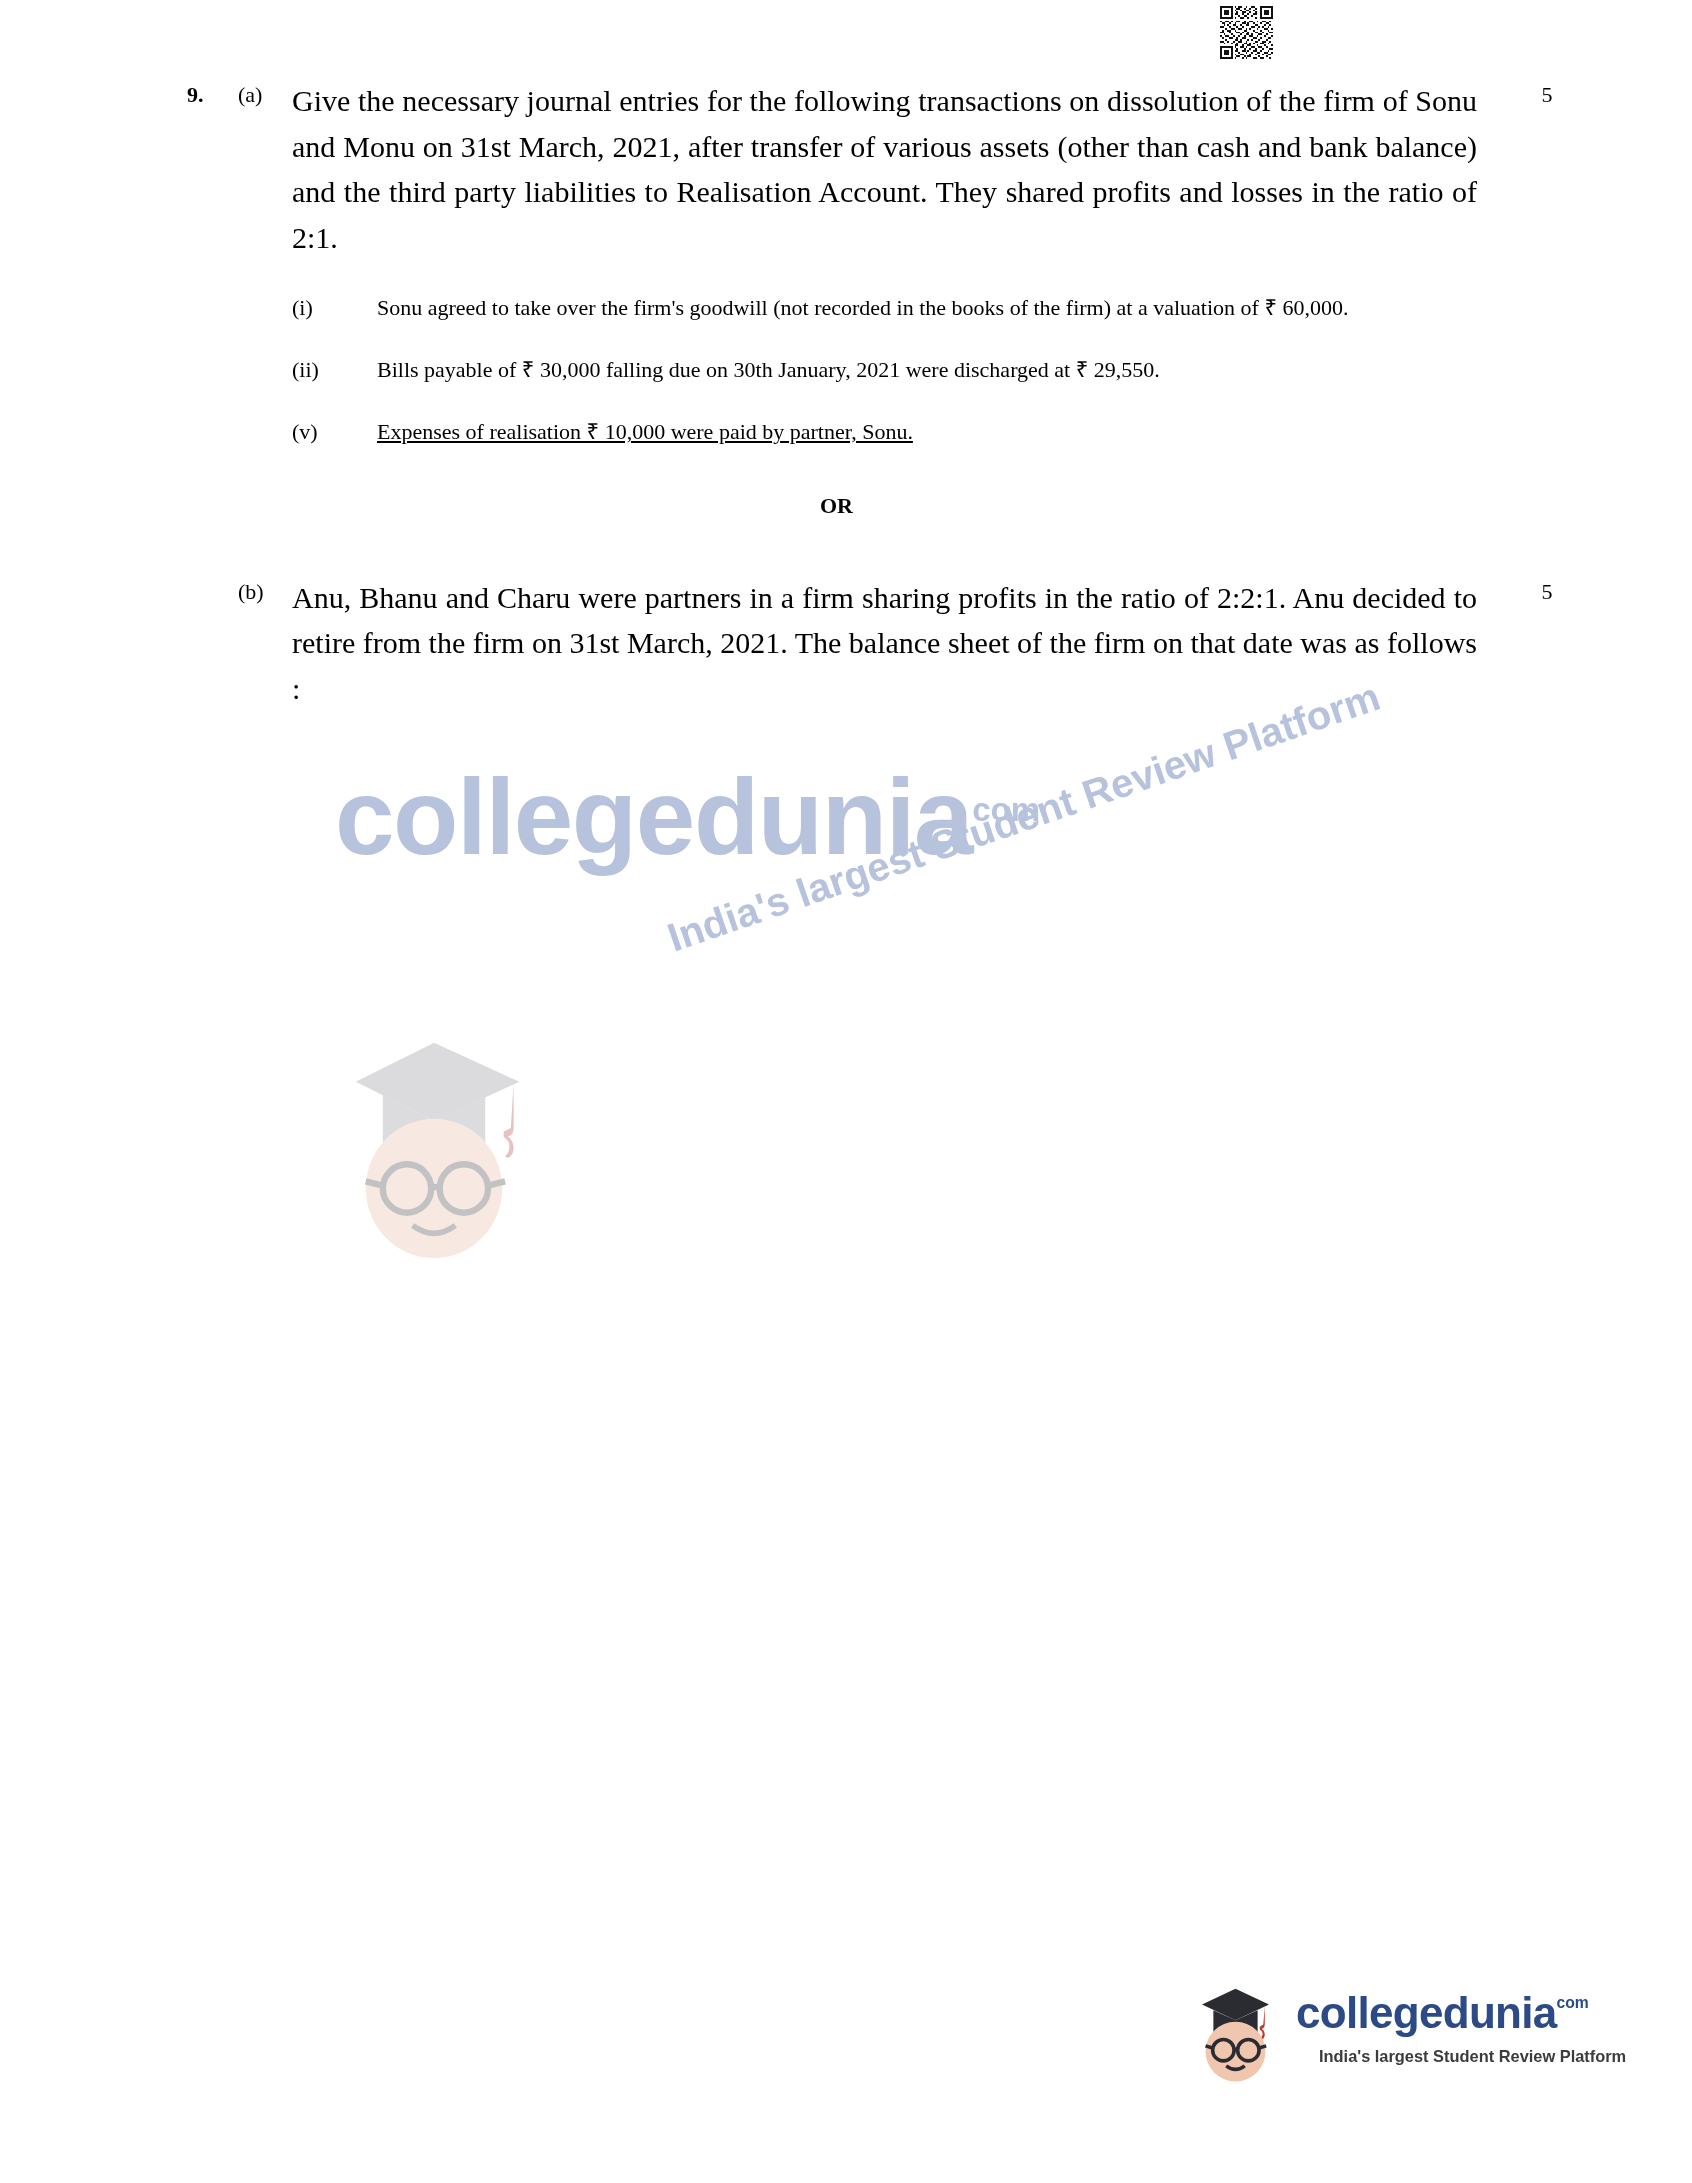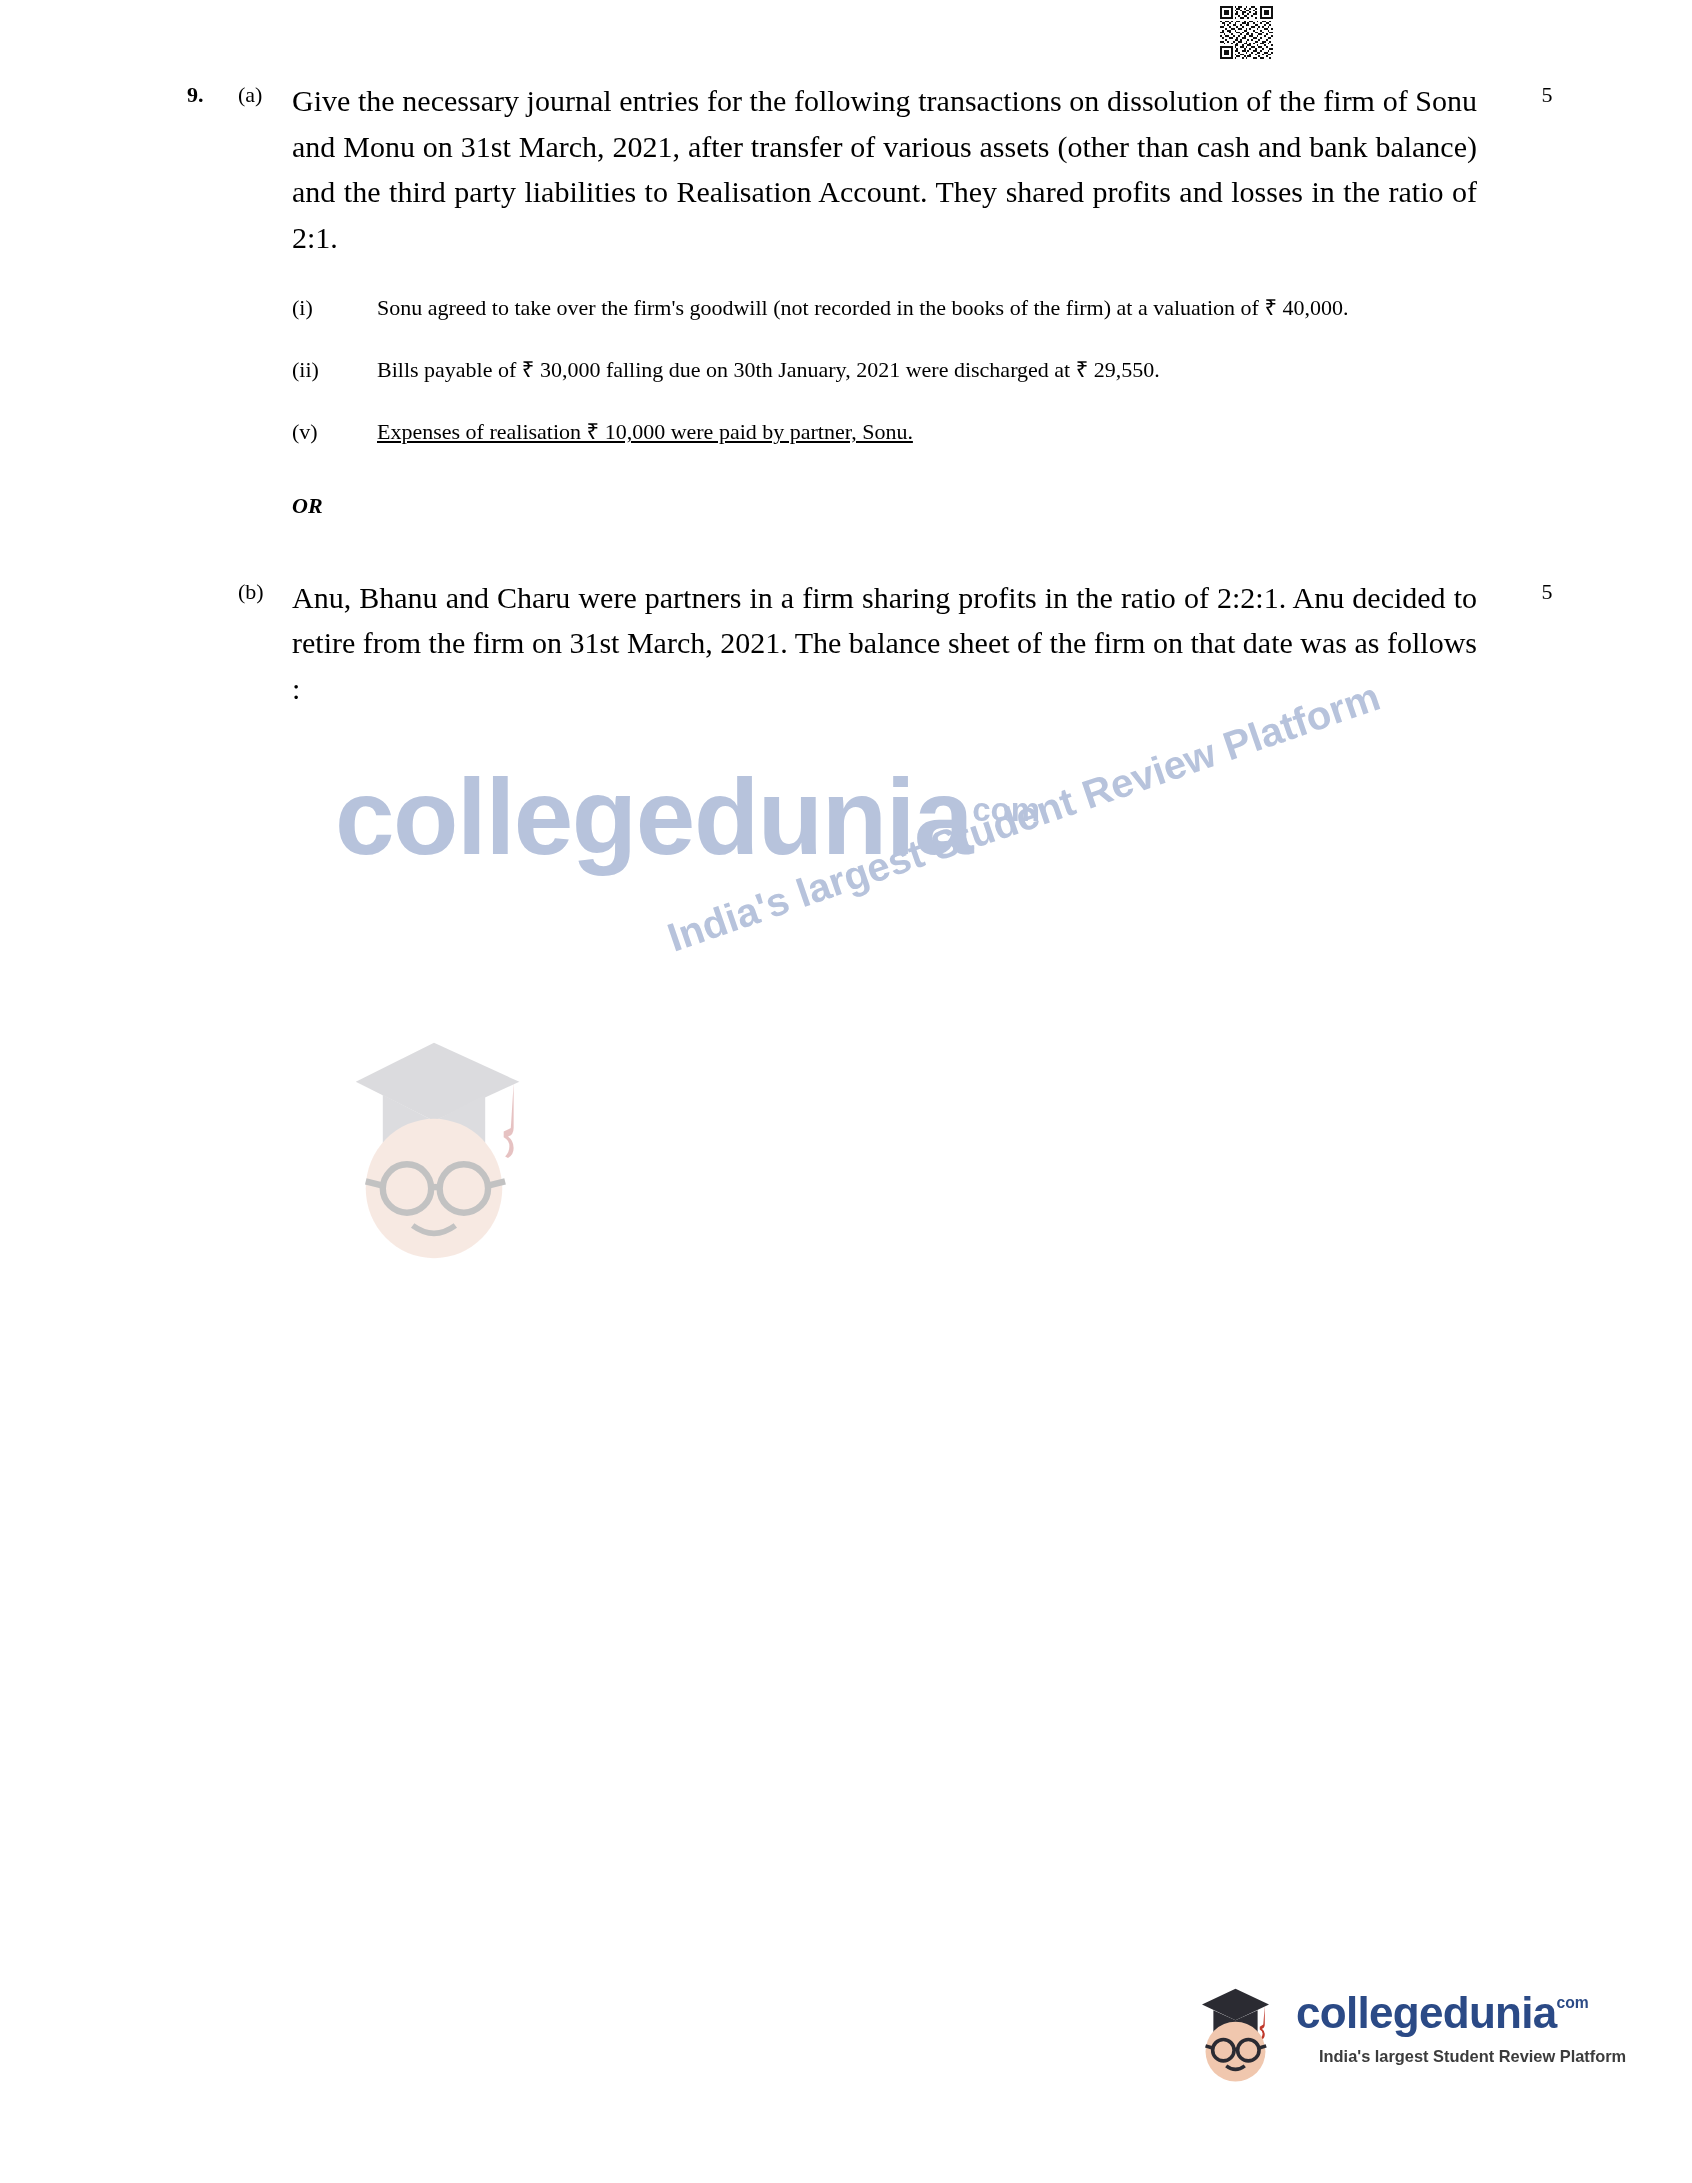--- a/index.html
+++ b/index.html
@@ -103,24 +103,23 @@
     text-align: justify;
     text-justify: inter-word;
     padding-right: 50px;
   }
   .sub-text.nojust { text-align: left; text-decoration: underline; }
 
   .or-line {
     margin-top: 44px;
     margin-left: 105px;
     width: 1089px;
-    text-align: left;
+    text-align: center;
     font-weight: bold;
     font-size: 22px;
-    font-style: italic;
   }
 
   .second-block {
     margin-top: 56px;
   }
 
   
   .footer {
     position: absolute;
     left: 187px;
@@ -438,21 +437,21 @@
     <div class="row">
       <div class="qnum">9.</div>
       <div class="qlabel">(a)</div>
       <div class="qtext">Give the necessary journal entries for the following transactions on dissolution of the firm of Sonu and Monu on 31st March, 2021, after transfer of various assets (other than cash and bank balance) and the third party liabilities to Realisation Account. They shared profits and losses in the ratio of 2:1.</div>
       <div class="marks">5</div>
     </div>
 
     <div class="sub-list">
       <div class="sub-row">
         <div class="sub-idx">(i)</div>
-        <div class="sub-text">Sonu agreed to take over the firm's goodwill (not recorded in the books of the firm) at a valuation of ₹ 40,000.</div>
+        <div class="sub-text">Sonu agreed to take over the firm's goodwill (not recorded in the books of the firm) at a valuation of ₹ 60,000.</div>
       </div>
       <div class="sub-row">
         <div class="sub-idx">(ii)</div>
         <div class="sub-text">Bills payable of ₹ 30,000 falling due on 30th January, 2021 were discharged at ₹ 29,550.</div>
       </div>
       <div class="sub-row">
         <div class="sub-idx">(v)</div>
         <div class="sub-text nojust">Expenses of realisation ₹ 10,000 were paid by partner, Sonu.</div>
       </div>
     </div>

